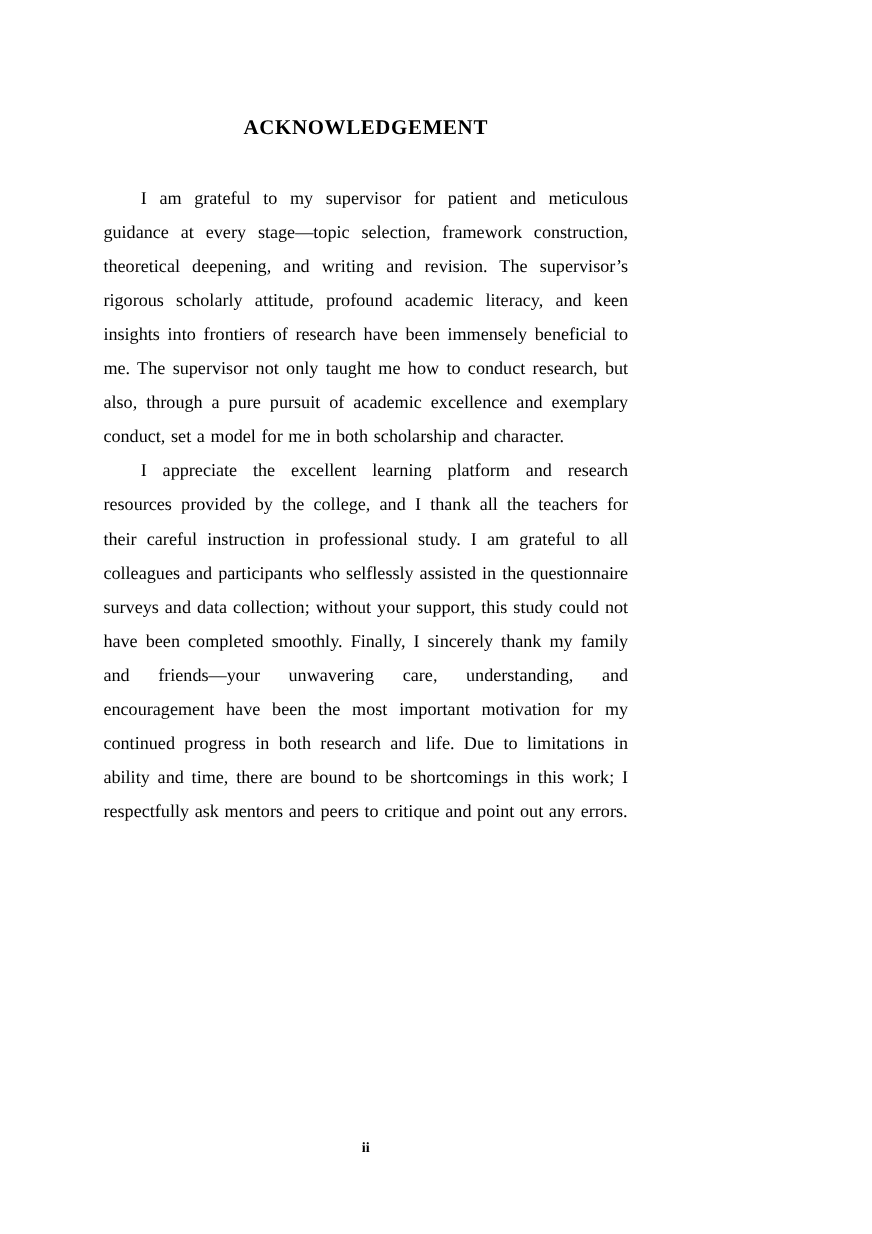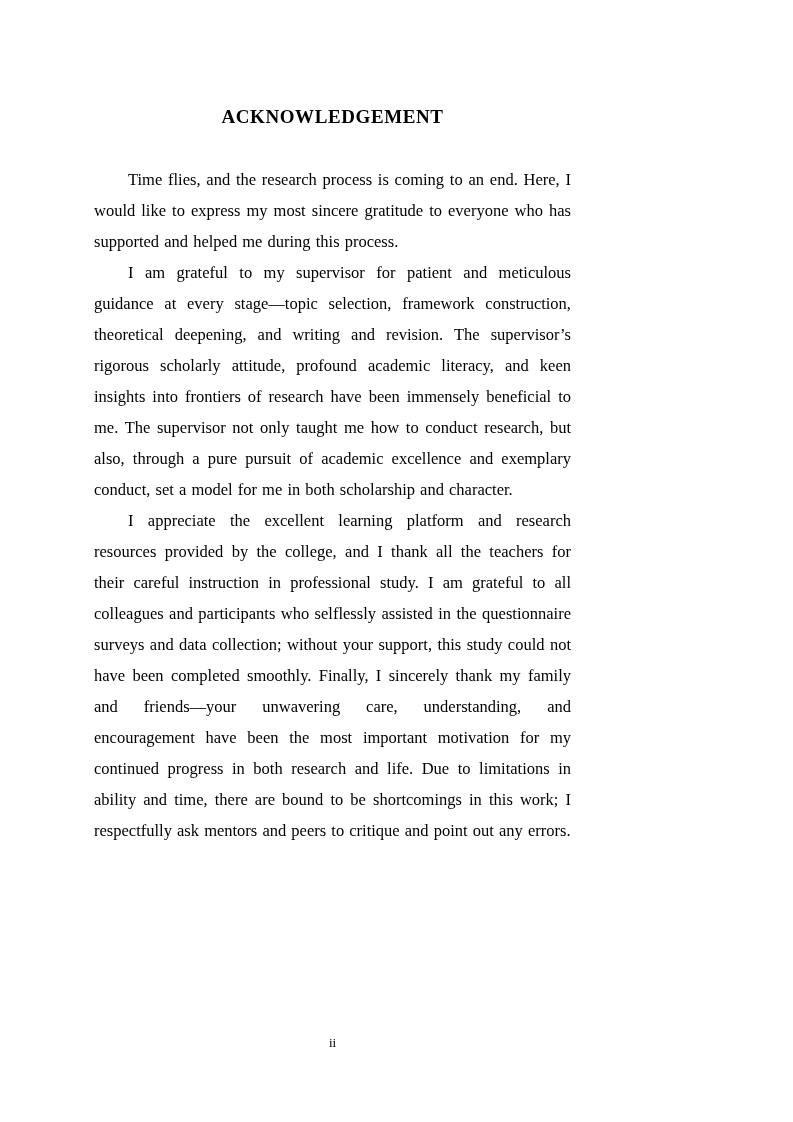--- a/index.html
+++ b/index.html
@@ -41,30 +41,30 @@
     word-spacing: 1px;
   }
   .page-footer {
     position: absolute;
     left: 0;
     right: 0;
     bottom: 72px;
     text-align: center;
     font-size: 13px;
     line-height: 15px;
+    font-weight: bold;
   }
 </style>
 </head>
 <body>
 
 <div class="page">
   <div class="content">
     <h1 class="doc-title">ACKNOWLEDGEMENT</h1>
     <div class="body-text">
-      <p>Time flies, and the research process is coming to an end. Here, I would like to express my most sincere gratitude to everyone who has supported and helped me during this process.</p>
       <p>I am grateful to my supervisor for patient and meticulous guidance at every stage—topic selection, framework construction, theoretical deepening, and writing and revision. The supervisor’s rigorous scholarly attitude, profound academic literacy, and keen insights into frontiers of research have been immensely beneficial to me. The supervisor not only taught me how to conduct research, but also, through a pure pursuit of academic excellence and exemplary conduct, set a model for me in both scholarship and character.</p>
       <p>I appreciate the excellent learning platform and research resources provided by the college, and I thank all the teachers for their careful instruction in professional study. I am grateful to all colleagues and participants who selflessly assisted in the questionnaire surveys and data collection; without your support, this study could not have been completed smoothly. Finally, I sincerely thank my family and friends—your unwavering care, understanding, and encouragement have been the most important motivation for my continued progress in both research and life. Due to limitations in ability and time, there are bound to be shortcomings in this work; I respectfully ask mentors and peers to critique and point out any errors.</p>
     </div>
   </div>
   <div class="page-footer">
     <span>ii</span>
   </div>
 </div>
 
 </body></html>

